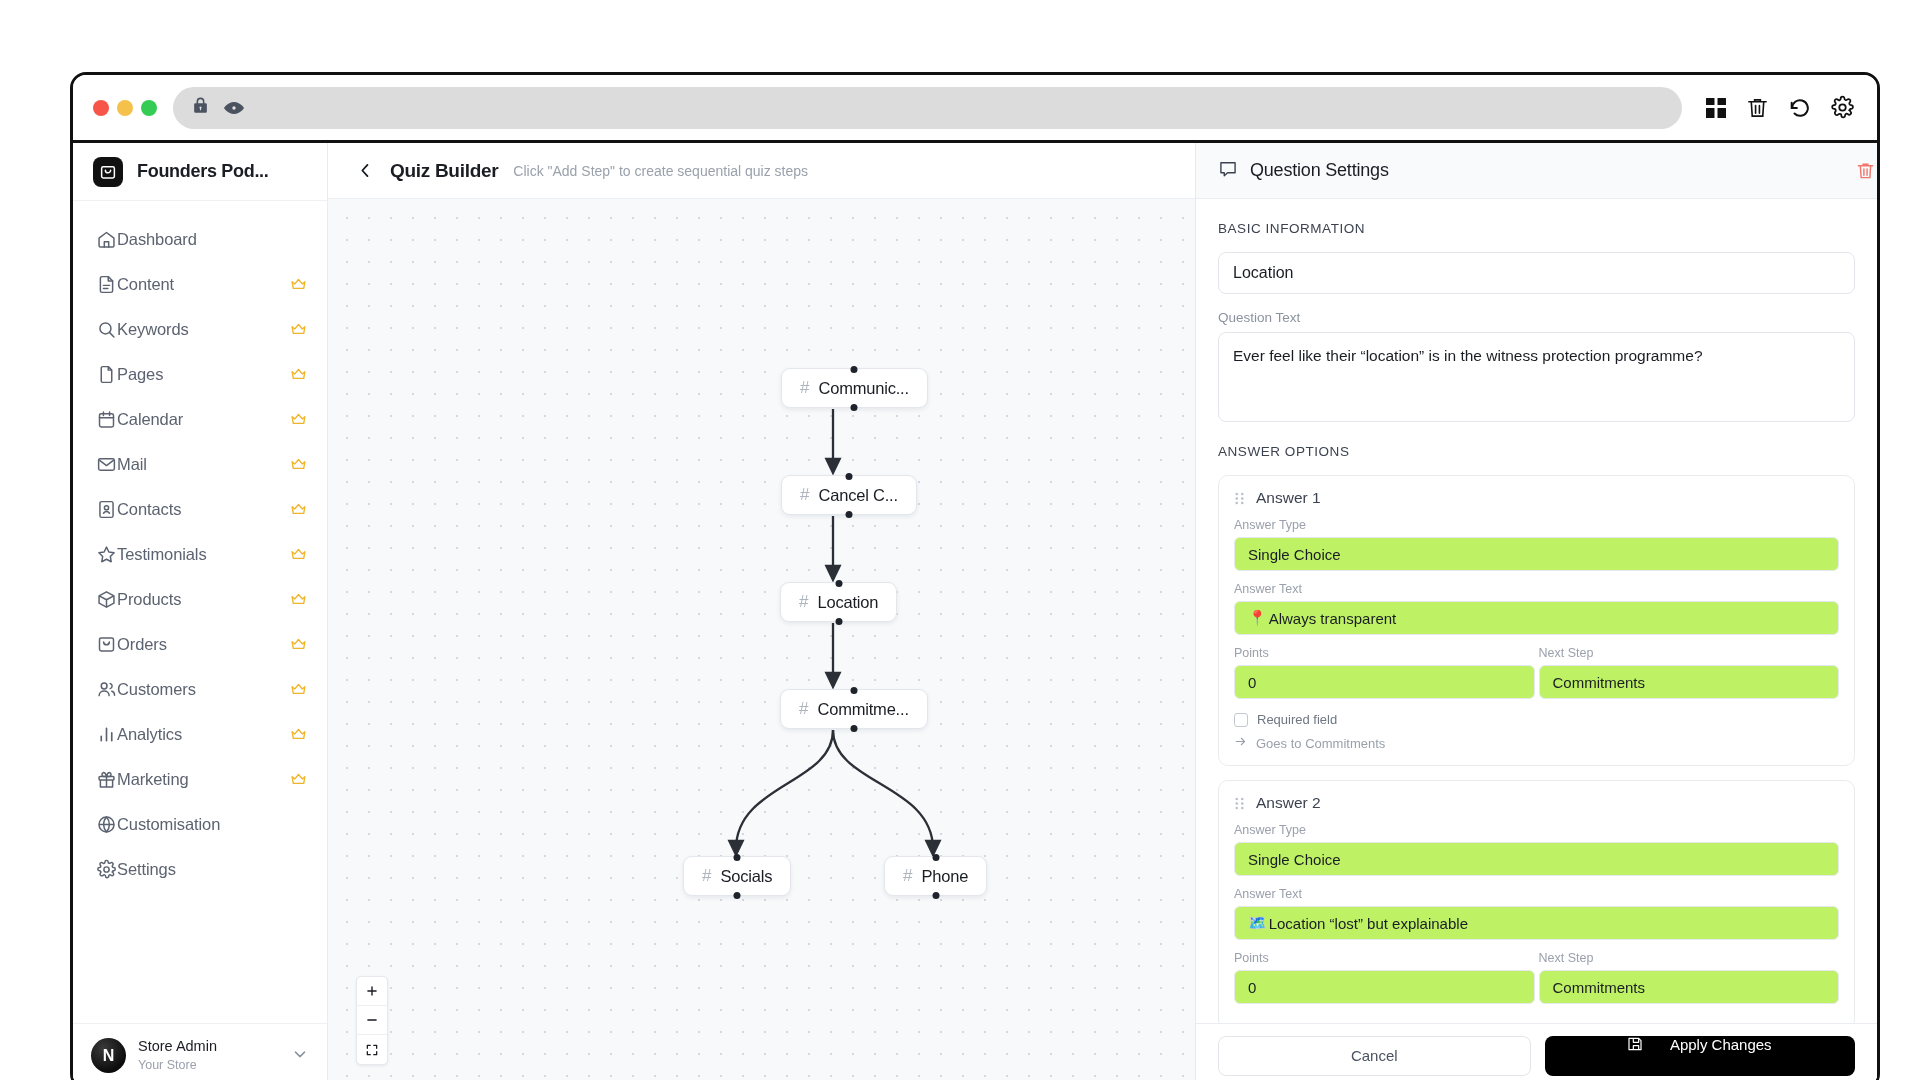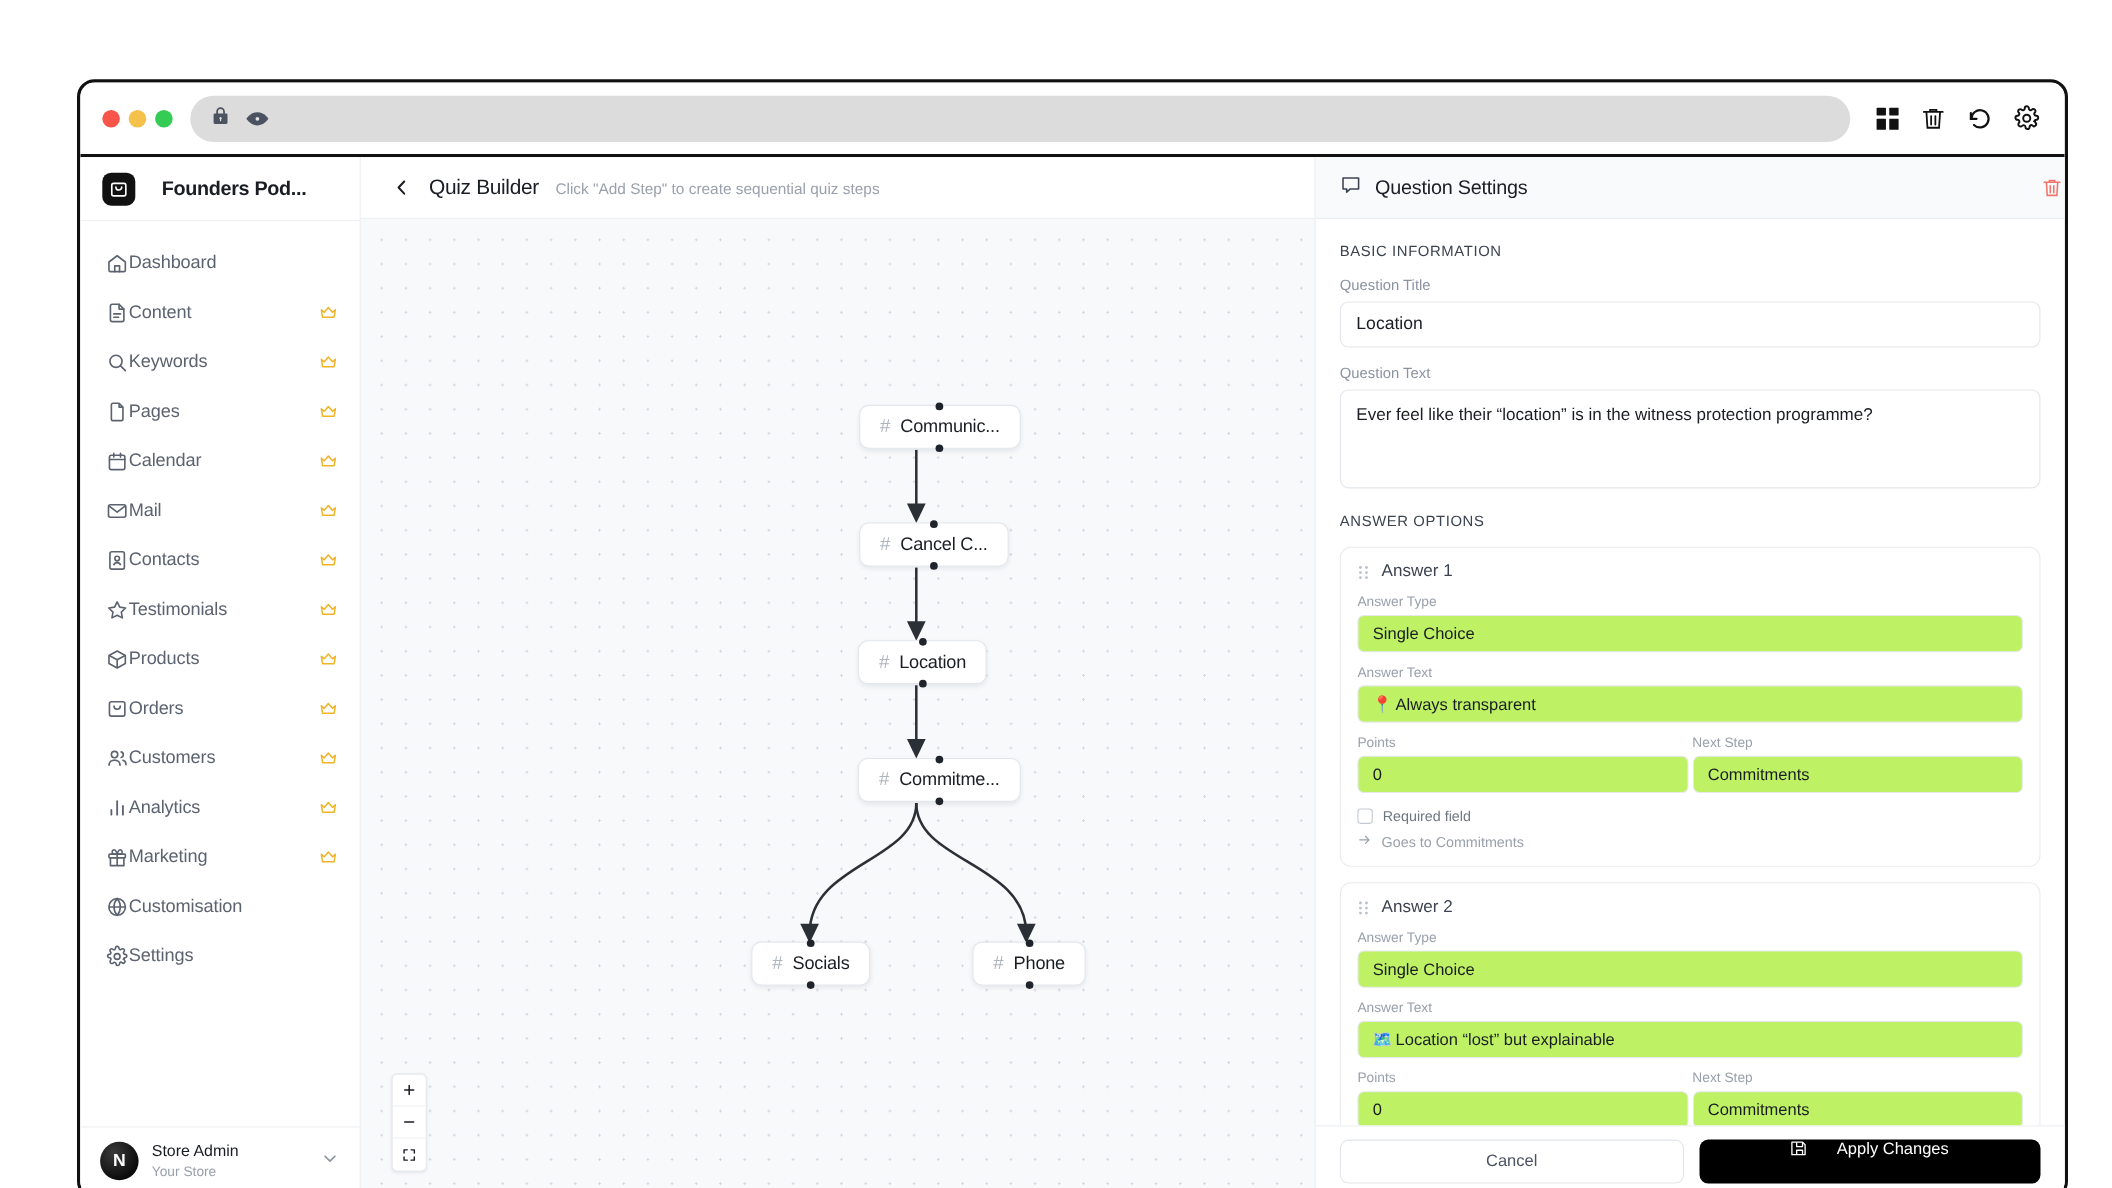--- a/index.html
+++ b/index.html
@@ -75,21 +75,21 @@
     background: #ffffff;
     border-right: 1px solid #e9ecef;
     display: flex;
     flex-direction: column;
     position: relative;
   }
   .brand {
     height: 58px;
     display: flex;
     align-items: center;
-    gap: 24px;
+    gap: 14px;
     padding: 0 20px;
     border-bottom: 1px solid #eef0f3;
   }
   .brand-logo {
     width: 30px; height: 30px;
     background: #111111;
     border-radius: 8px;
     display: flex; align-items: center; justify-content: center;
     flex: 0 0 30px;
   }
@@ -151,21 +151,21 @@
     height: 56px;
     flex: 0 0 56px;
     display: flex;
     align-items: center;
     gap: 15px;
     padding: 0 28px;
     background: #ffffff;
     border-bottom: 1px solid #eceff2;
   }
   .back-btn { color: #1a1d23; display: flex; align-items: center; cursor: pointer; }
-  .builder-title { font-size: 19px; font-weight: normal; color: #1a1d23; letter-spacing: -0.3px; text-align: center; }
+  .builder-title { font-size: 19px; font-weight: bold; color: #1a1d23; letter-spacing: -0.3px; text-align: center; }
   .builder-hint { font-size: 14px; color: #9aa1ac; }
 
   .canvas {
     flex: 1;
     position: relative;
     background-color: #f7f9fb;
     background-image: radial-gradient(#d3d9e0 1.2px, transparent 1.2px);
     background-size: 22px 22px;
     background-position: 8px 8px;
     overflow: hidden;
@@ -743,21 +743,20 @@
         <span class="panel-delete">
           <svg width="19" height="19" viewBox="0 0 24 24" fill="none" stroke="currentColor" stroke-width="1.8" stroke-linecap="round">
               <path d="M3 6h18M9 6V4h6v2M5.5 6l1 15h11l1-15M10 10v8M14 10v8"></path>
             </svg>
         </span>
       </div>
 
       <div class="panel-scroll">
         <div class="section-label">BASIC INFORMATION</div>
 
-        <div class="field-label">Question Title</div>
         <div class="text-input">Location</div>
 
         <div class="field-label">Question Text</div>
         <div class="textarea-input">Ever feel like their “location” is in the witness protection programme?</div>
 
         <div class="section-label">ANSWER OPTIONS</div>
 
         <div class="answer-card">
           <div class="answer-head">
             <span class="drag-handle">

